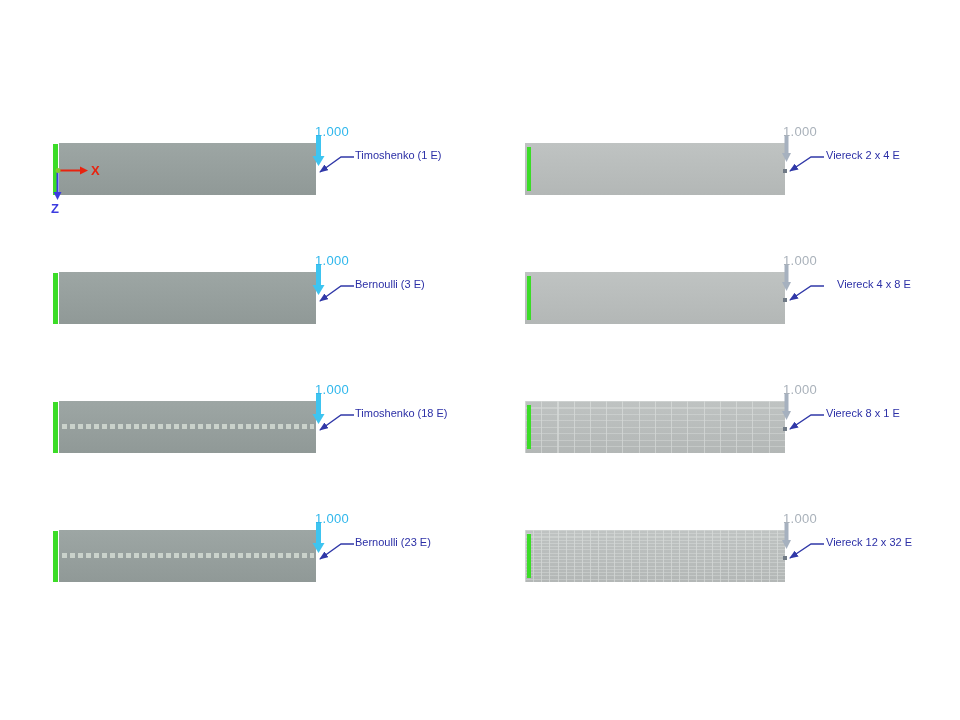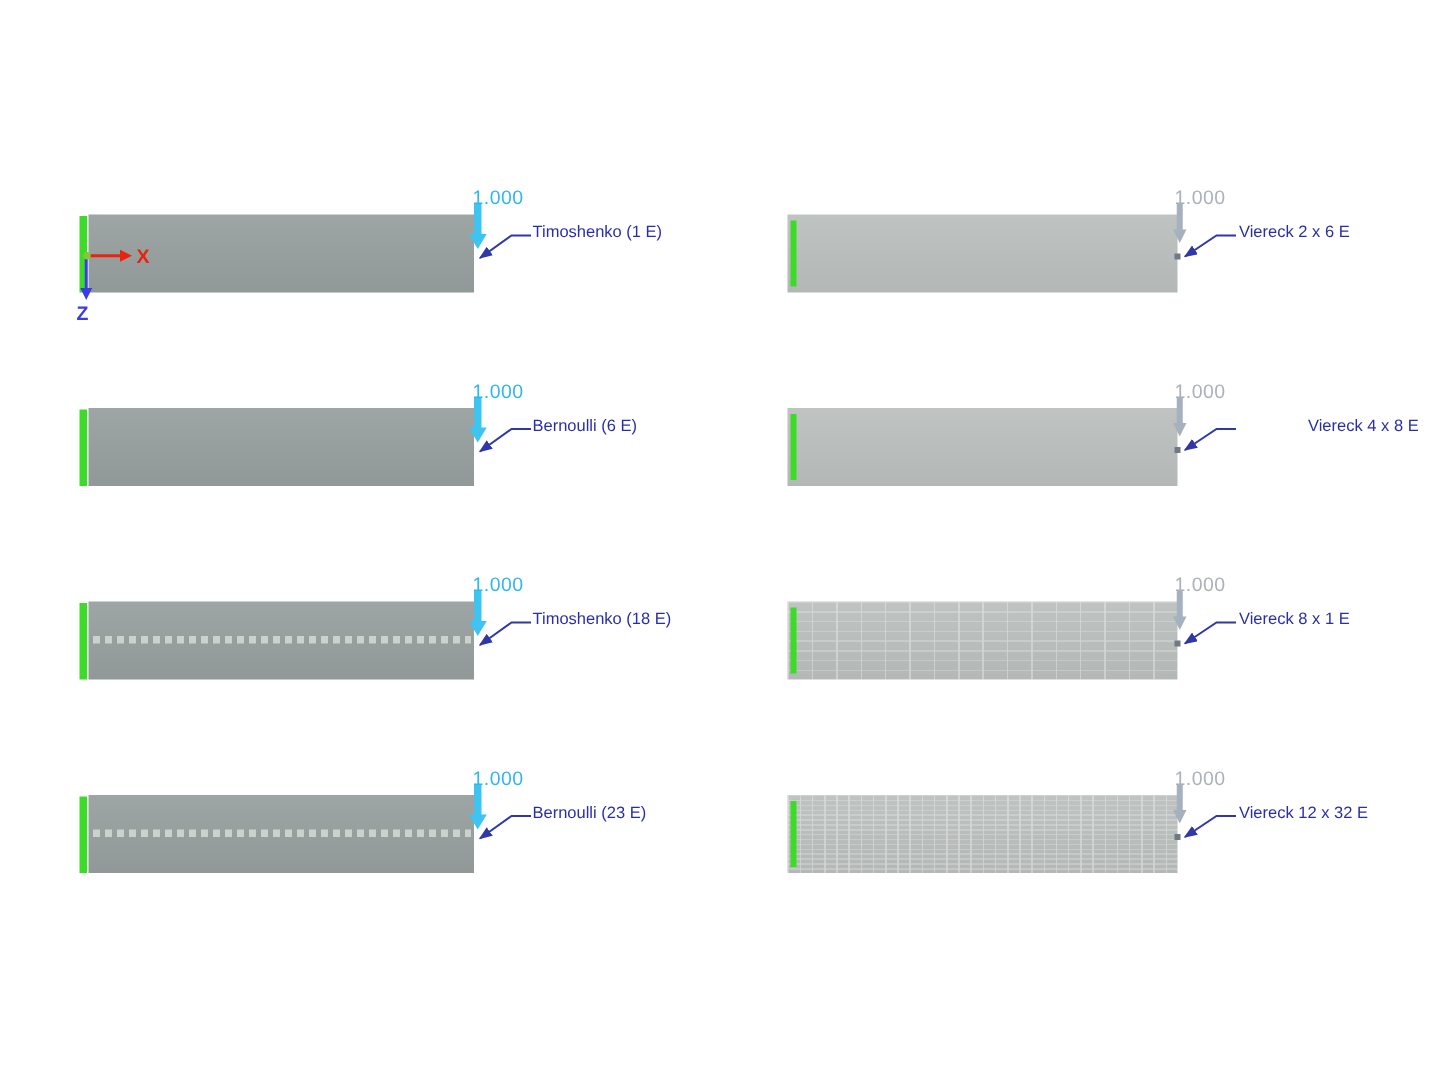--- a/index.html
+++ b/index.html
@@ -127,25 +127,25 @@
   <div class="value value-l" style="left:315px;top:253px">1.000</div>
   <div class="value value-l" style="left:315px;top:382px">1.000</div>
   <div class="value value-l" style="left:315px;top:511px">1.000</div>
 
   <div class="value value-r" style="left:783px;top:124px">1.000</div>
   <div class="value value-r" style="left:783px;top:253px">1.000</div>
   <div class="value value-r" style="left:783px;top:382px">1.000</div>
   <div class="value value-r" style="left:783px;top:511px">1.000</div>
 
   <div class="callout" style="left:355px;top:149px">Timoshenko (1 E)</div>
-  <div class="callout" style="left:355px;top:278px">Bernoulli (6 E)</div>
+  <div class="callout" style="left:355px;top:278px">Bernoulli (3 E)</div>
   <div class="callout" style="left:355px;top:407px">Timoshenko (18 E)</div>
   <div class="callout" style="left:355px;top:536px">Bernoulli (23 E)</div>
 
-  <div class="callout" style="left:826px;top:149px">Viereck 2 x 6 E</div>
-  <div class="callout" style="left:872px;top:278px">Viereck 4 x 8 E</div>
+  <div class="callout" style="left:826px;top:149px">Viereck 2 x 4 E</div>
+  <div class="callout" style="left:837px;top:278px">Viereck 4 x 8 E</div>
   <div class="callout" style="left:826px;top:407px">Viereck 8 x 1 E</div>
   <div class="callout" style="left:826px;top:536px">Viereck 12 x 32 E</div>
 
   <div class="axis-label x-label" style="left:91px;top:163px">X</div>
   <div class="axis-label z-label" style="left:51px;top:201px">Z</div>
 
 </div>
 
 </body></html>

